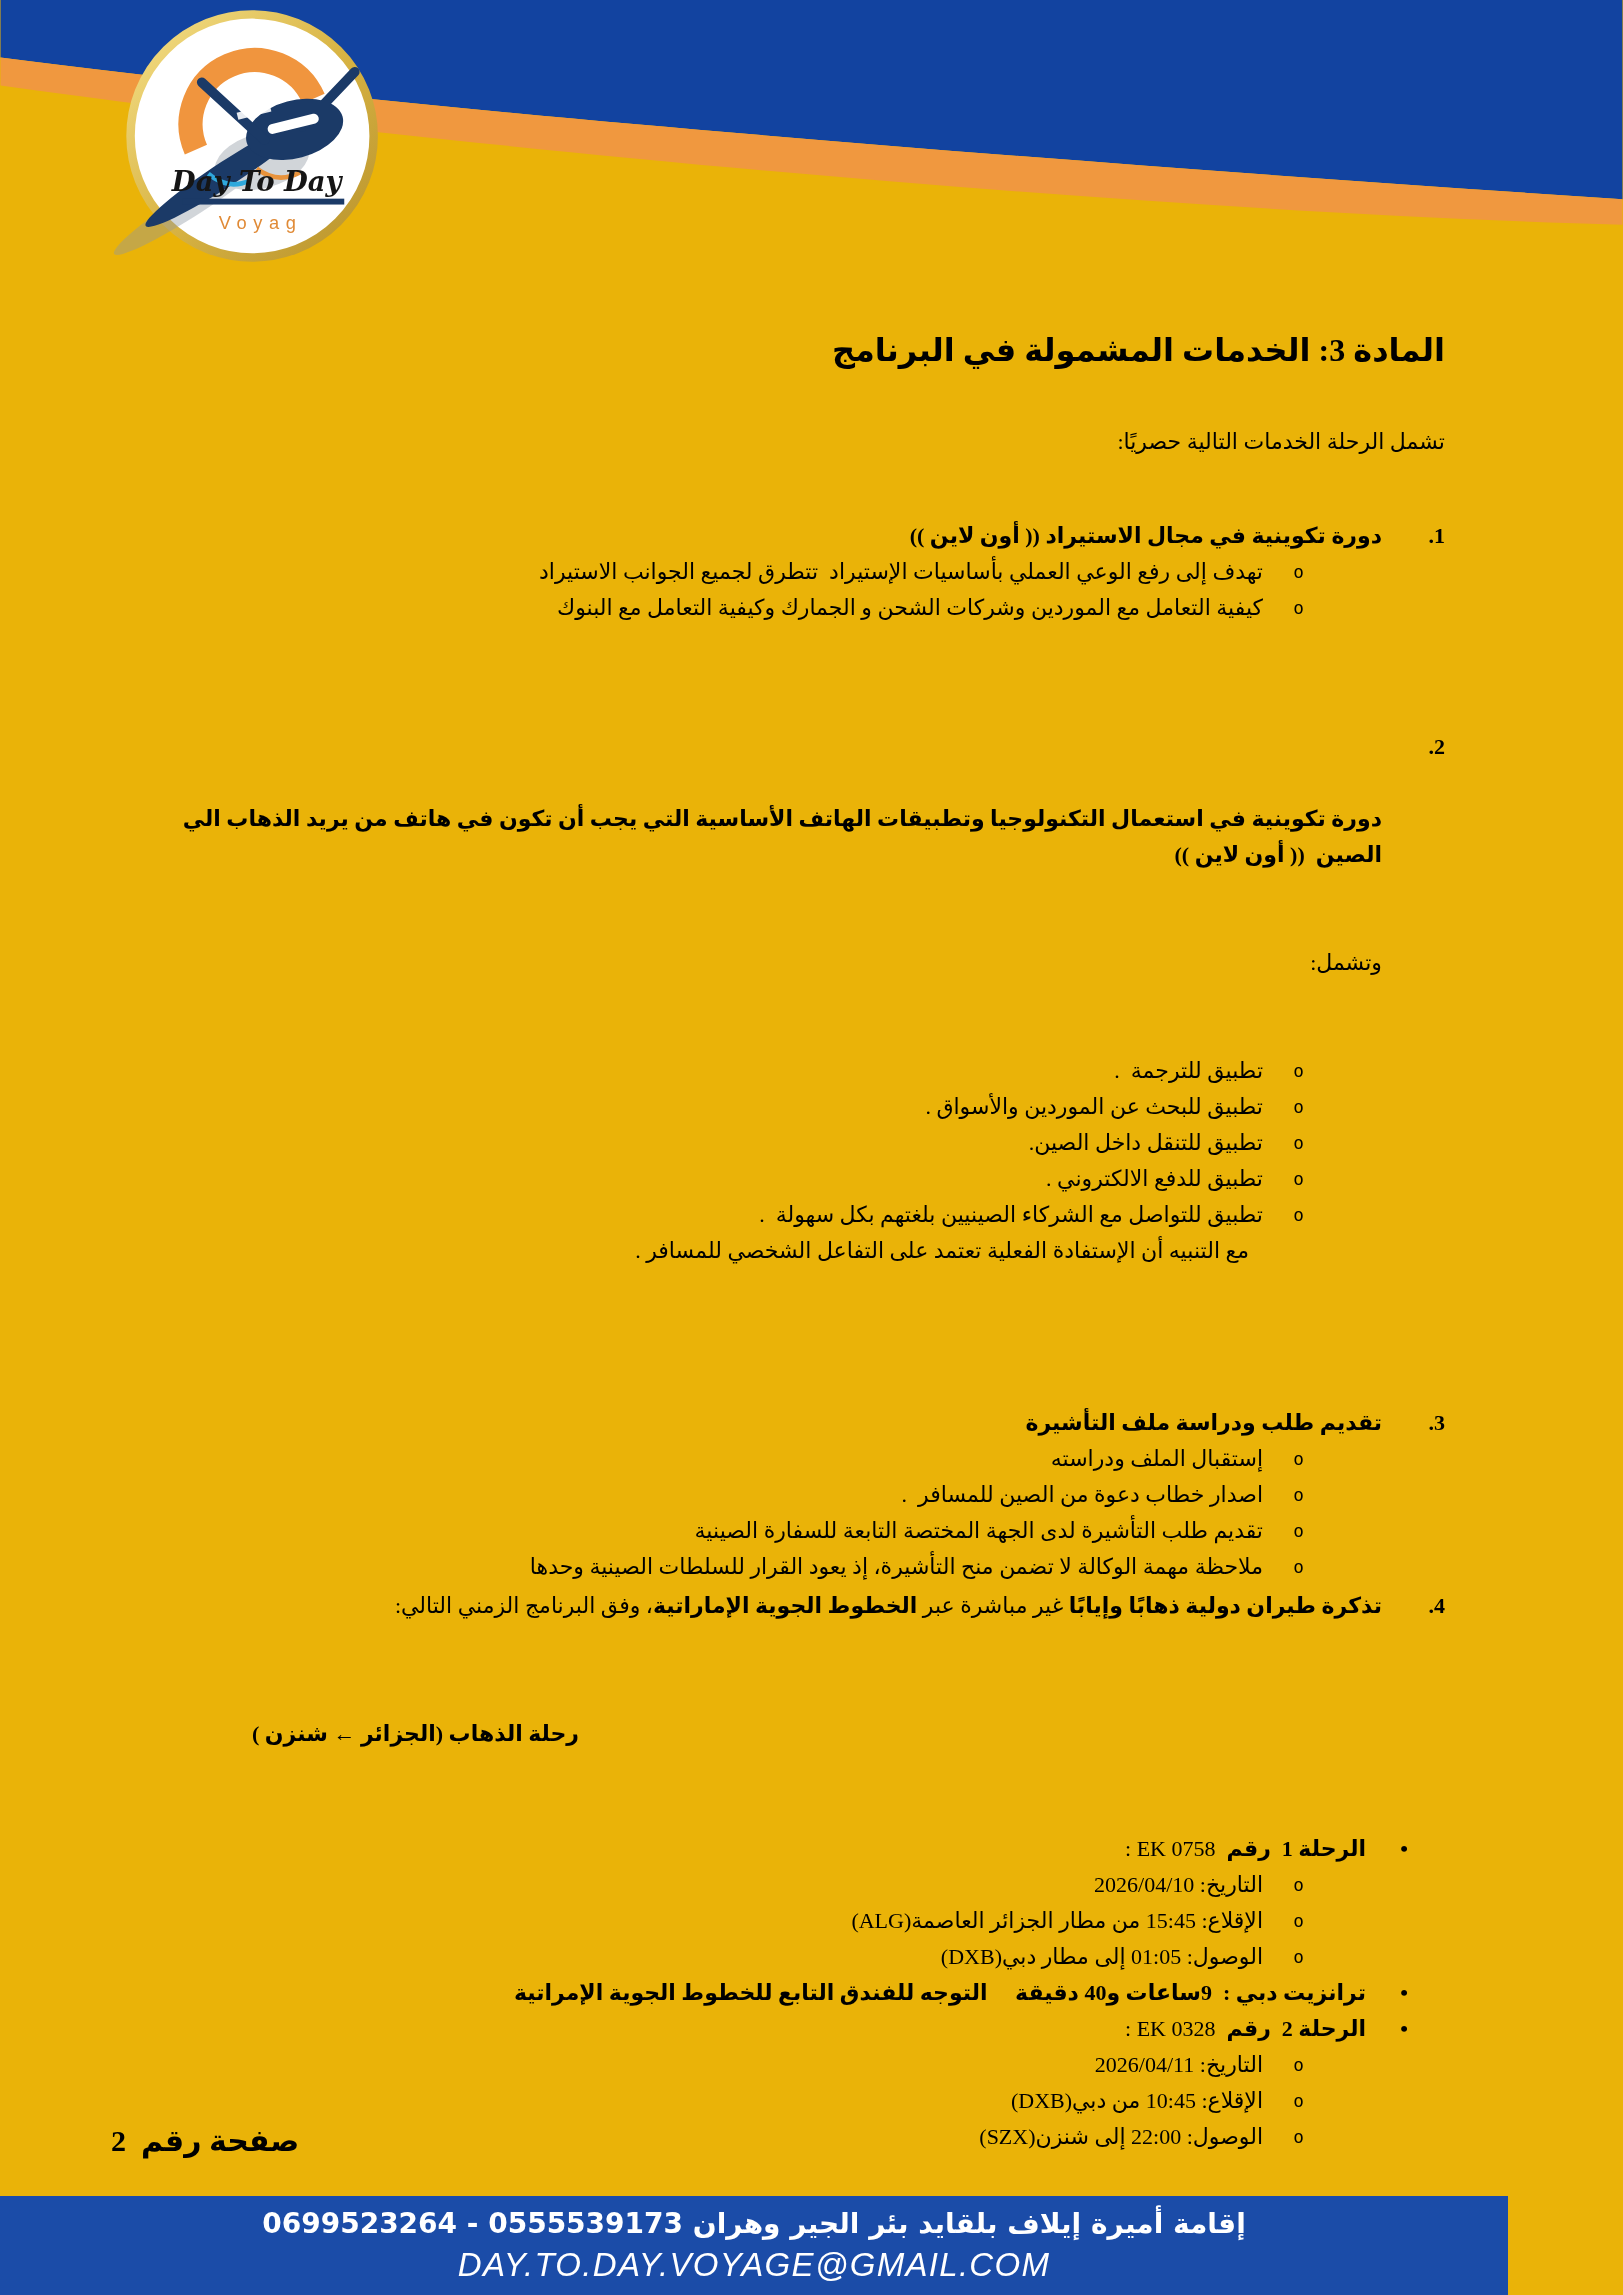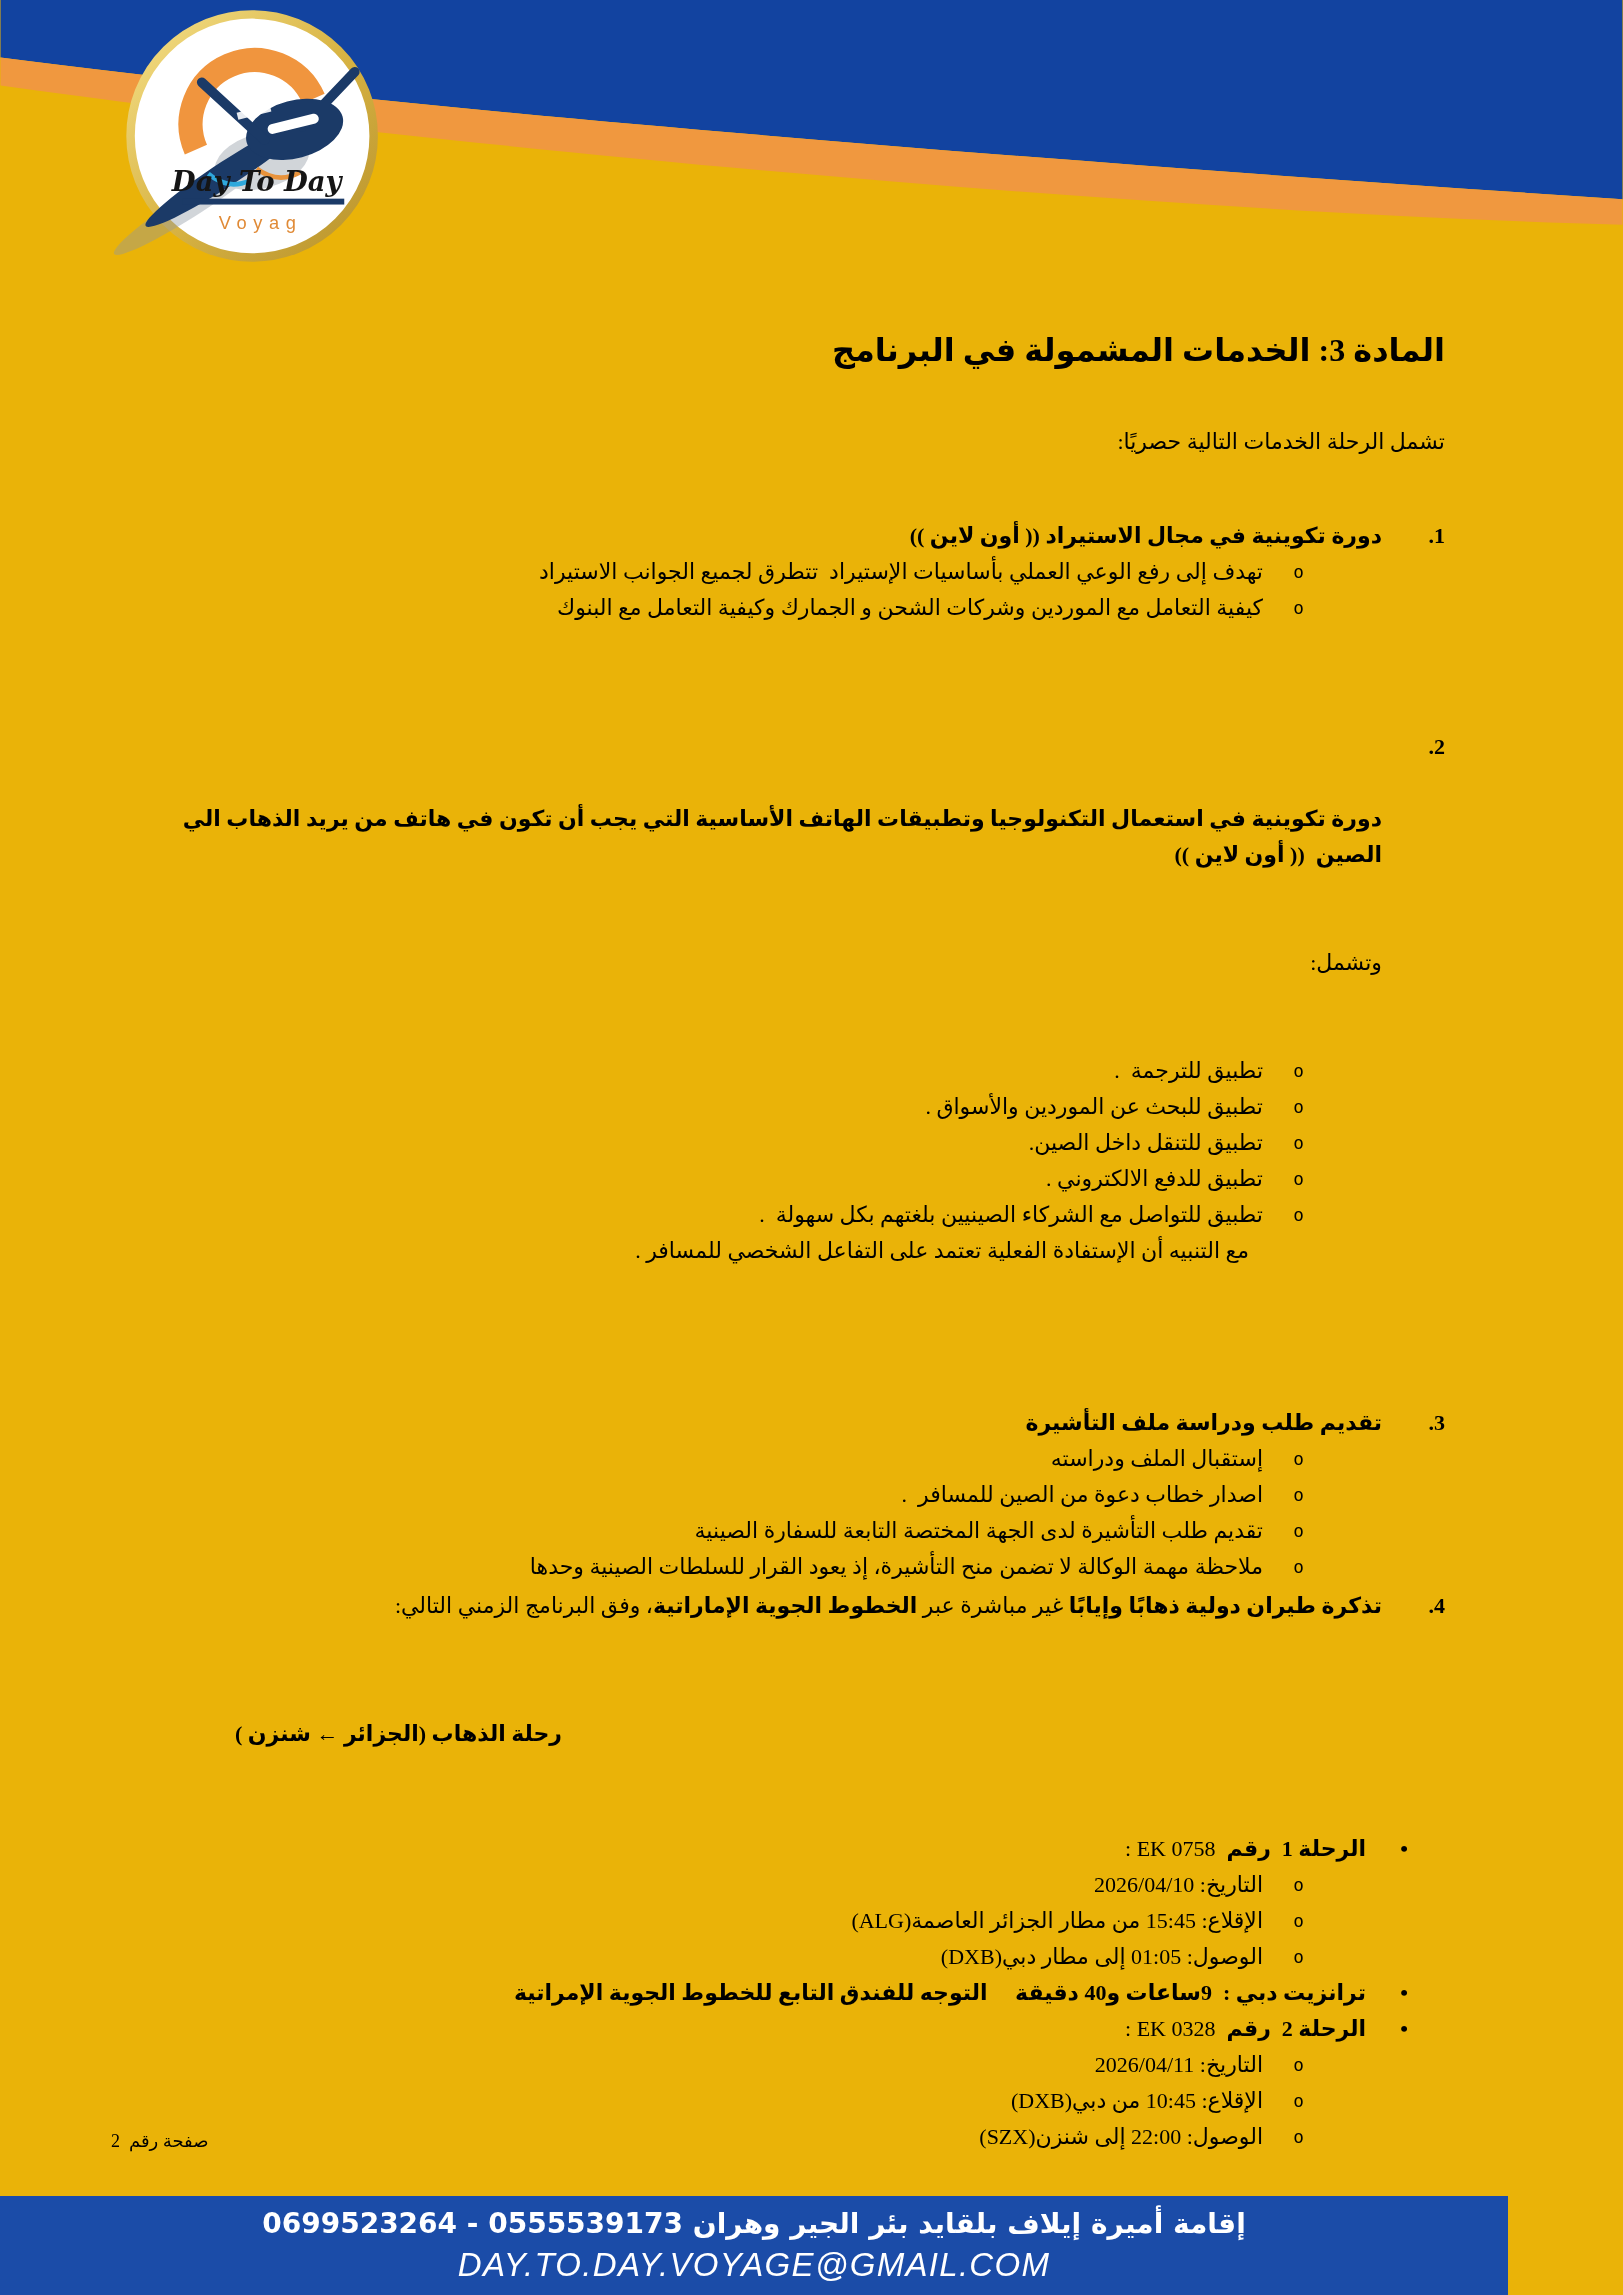--- a/index.html
+++ b/index.html
@@ -19,32 +19,32 @@
   .item .itext{flex:1;white-space:pre-wrap;}
   .sub{display:flex;padding-right:141px;}
   .sub .mk{min-width:41px;font-family:"DejaVu Sans Mono",monospace;font-size:17.7px;line-height:36px;}
   .sub .stext{white-space:pre-wrap;flex:1;}
   .note{padding-right:196px;white-space:pre-wrap;}
   .mt-item1{margin-top:58px;}
   .mt-item2{margin-top:103px;}
   .mt-item3{margin-top:136px;}
   .mt-item4{margin-top:2.6px;}
   .trip{margin-top:56px;padding-left:72px;text-align:left;font-weight:bold;white-space:pre-wrap;}
-  .trip-inner{display:inline-block;direction:rtl;}
+  .trip-inner{display:inline-block;direction:rtl;margin-left:17px;}
   .brow{display:flex;padding-right:37px;}
   .brow .mk{min-width:42px;font-size:22px;}
   .brow .btext{flex:1;white-space:pre-wrap;}
   .mt-f1{margin-top:43px;}
   .code{font-family:"Liberation Serif",serif;font-weight:normal;}
   .para{
     margin-top:46px;font-weight:bold;font-size:23px;line-height:39px;
     text-align:justify;text-align-last:center;
     font-family:"DejaVu Sans","Liberation Serif",sans-serif;
   }
-  .pagenum{position:absolute;left:111px;top:2123px;font-weight:normal;font-size:18px;direction:rtl;white-space:pre-wrap;}
+  .pagenum{position:absolute;left:111px;top:2123px;font-weight:bold;font-size:30px;direction:rtl;white-space:pre-wrap;}
   .footer{
     position:absolute;left:0;bottom:0;width:1508px;height:99px;background:#1B4CA8;
     color:#fff;text-align:center;
   }
   .footer .fl1{
     margin-top:6.5px;font-size:28px;line-height:41px;font-weight:bold;direction:rtl;
     font-family:"DejaVu Sans",sans-serif;white-space:pre-wrap;
   }
   .footer .fl2{
     font-size:33px;line-height:42px;letter-spacing:1.3px;direction:ltr;

